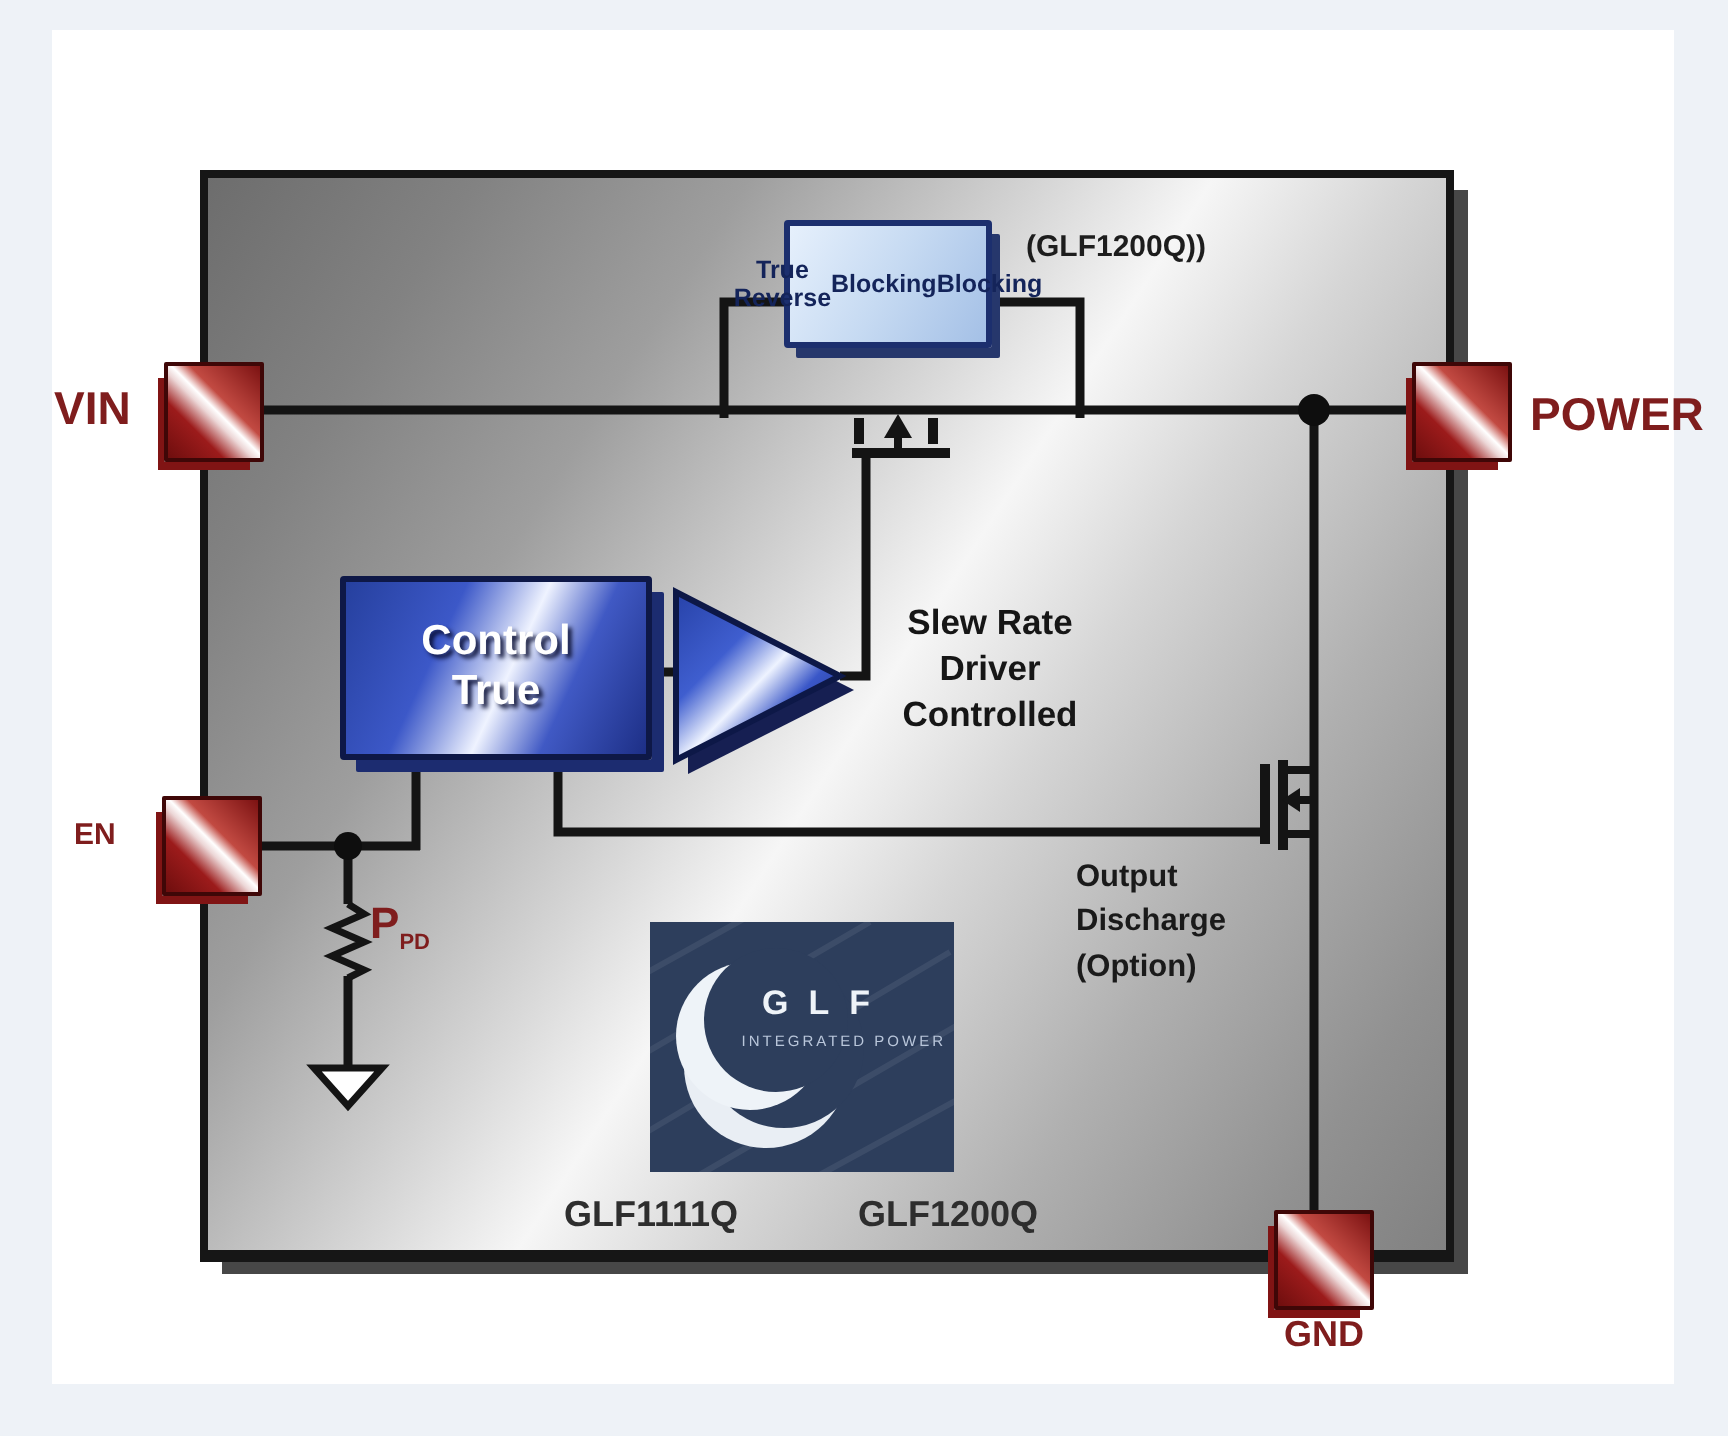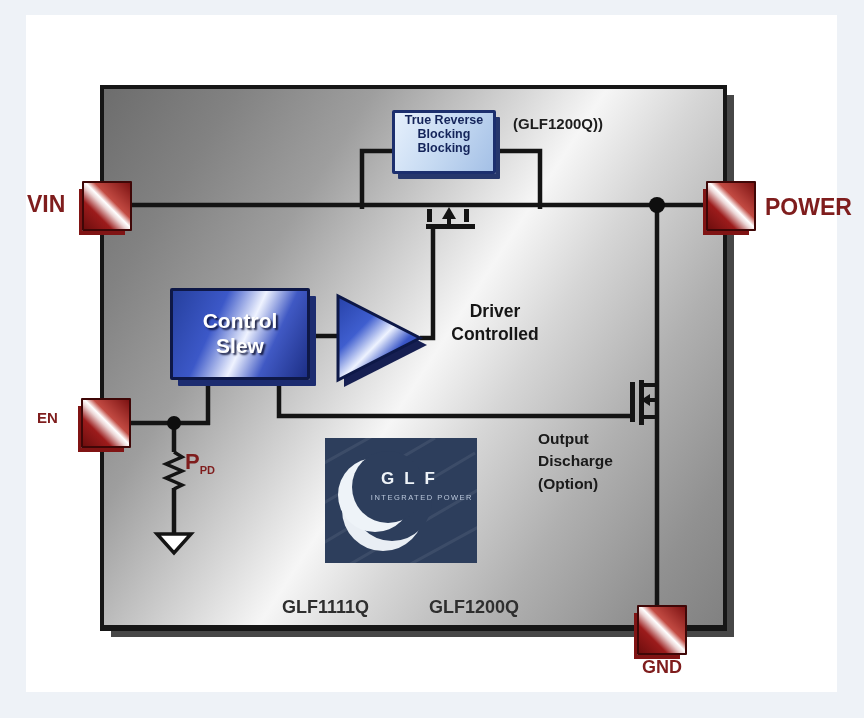--- a/index.html
+++ b/index.html
@@ -17,34 +17,34 @@
   }
 
   svg.overlay { position:absolute; left:0; top:0; width:864px; height:718px; }
 
   
   .rbc-box {
     position:absolute; left:392px; top:110px; width:104px; height:64px;
     border:3px solid #1c2f6e; border-radius:2px;
     background:linear-gradient(120deg,#e6f0fc 0%,#c6daf2 50%,#a4c0e6 100%);
     box-shadow:5px 6px 0 -1px #26376c;
-    display:flex; flex-direction:column; align-items:center; justify-content:flex-start;
+    display:flex; flex-direction:row; align-items:center; justify-content:center;
     font-size:12.5px; font-weight:bold; color:#14245a; line-height:1.12; text-align:center;
   }
   .cl-box {
-    position:absolute; left:170px; top:288px; width:140px; height:92px;
+    position:absolute; left:170px; top:288px; width:156px; height:92px;
     border:3px solid #0e1847; border-radius:2px;
     background:linear-gradient(115deg,#26409e 0%,#3c58c8 32%,#eff3ff 54%,#4059c4 72%,#1d2f86 100%);
     box-shadow:7px 7px 0 -1px #1c2c70;
     display:flex; flex-direction:column; align-items:center; justify-content:center;
     font-size:21px; font-weight:bold; color:#ffffff; line-height:1.18; text-align:center;
     text-shadow:2px 2px 2px rgba(8,12,48,0.9);
   }
   .logo-box {
-    position:absolute; left:325px; top:438px; width:152px; height:125px;
+    position:absolute; left:325px; top:461px; width:152px; height:125px;
     background:#b91c1c; overflow:hidden;
   }
   .logo-brand {
     position:absolute; left:56px; top:31px; font-size:17px; font-weight:bold;
     letter-spacing:10px; color:#eef3f8;
   }
   .logo-tagline {
     position:absolute; left:26px; top:55px; width:122px; text-align:right;
     font-size:7.5px; font-weight:normal; letter-spacing:1.5px; color:#b9c6da; white-space:nowrap;
   }
@@ -145,21 +145,21 @@
   </svg>
 
   <div class="rbc-box">
     <div>True Reverse</div>
     <div>Blocking</div>
     <div>Blocking</div>
   </div>
 
   <div class="cl-box">
     <div>Control</div>
-    <div>Slew</div>
+    <div>True</div>
   </div>
 
   <div class="logo-box">
     <svg width="152" height="125" viewBox="0 0 152 125">
       <rect x="0" y="0" width="152" height="125" fill="#2d3e5c"></rect>
       <g stroke="#ffffff" stroke-width="3" opacity="0.07">
         <path d="M-10 30 L80 -20 M-10 70 L110 0 M-10 110 L150 15 M10 135 L165 45 M60 140 L170 80"></path>
       </g>
       <circle cx="58" cy="72" r="41" fill="#e9eef4"></circle>
       <circle cx="67" cy="63" r="40" fill="#2d3e5c"></circle>
@@ -176,20 +176,21 @@
   <div class="pin pin-gnd"></div>
 
   <div class="lbl lbl-vin">VIN</div>
   <div class="lbl lbl-vout">POWER</div>
   <div class="lbl lbl-en">EN</div>
   <div class="lbl lbl-gnd">GND</div>
 
   <div class="lbl lbl-note">(GLF1200Q))</div>
 
   <div class="txt-slew">
+    <div>Slew Rate</div>
     <div>Driver</div>
     <div>Controlled</div>
   </div>
 
   <div class="txt-discharge">
     <div>Output</div>
     <div>Discharge</div>
     <div>(Option)</div>
   </div>
 

